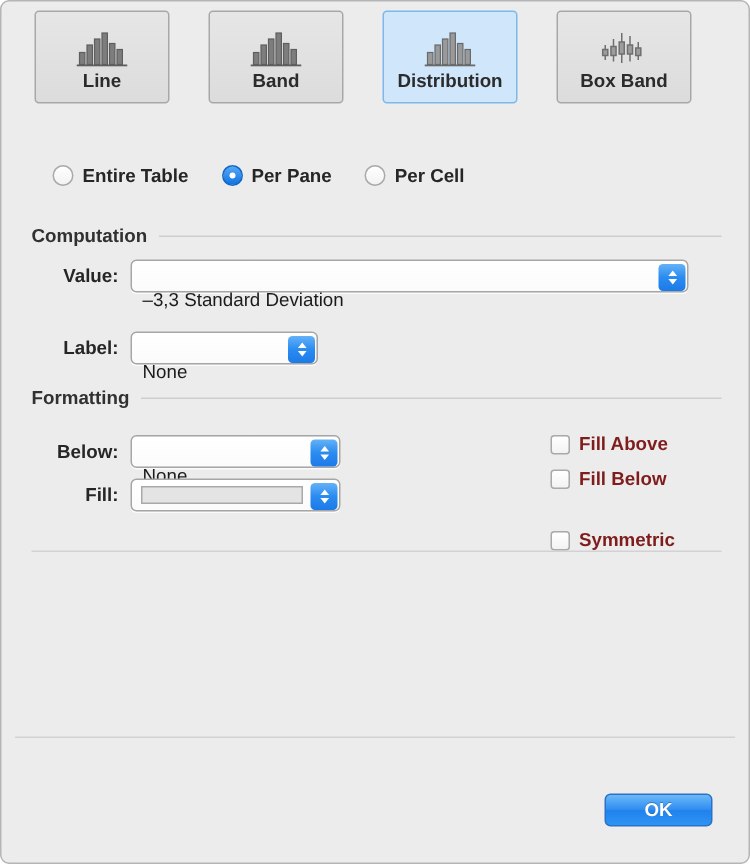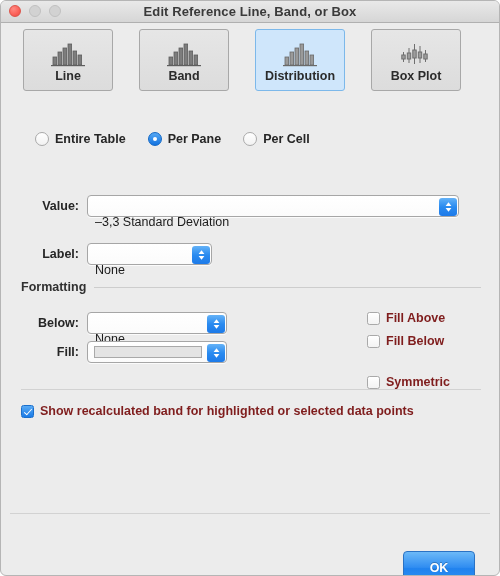--- a/index.html
+++ b/index.html
@@ -265,48 +265,40 @@
   .hrule {
     position: absolute;
     height: 1px;
     background: #d2d2d2;
   }
 
   
   .ok-button {
     position: absolute;
     width: 72px;
-    height: 34px;
+    height: 22px;
     border-radius: 4px;
     box-sizing: border-box;
     border: 1px solid #2a72c4;
     background: linear-gradient(to bottom, #6cb9f8 0%, #308df1 48%, #2082ee 52%, #2f93f3 100%);
     color: #ffffff;
     font-size: 12.5px;
     font-weight: bold;
     display: flex;
     align-items: center;
     justify-content: center;
     text-shadow: 0 -1px 0 rgba(0,0,0,0.25);
     cursor: default;
   }
 </style>
 </head>
 <body>
 
 <div class="window">
 
-  <div class="titlebar">
-    <div class="traffic">
-      <div class="light close"></div>
-      <div class="light disabled"></div>
-      <div class="light disabled"></div>
-    </div>
-    <div class="title-text">Edit Reference Line, Band, or Box</div>
-  </div>
 
   <div class="content">
 
     <div class="tabs">
 
       <div class="tab">
         <div class="glyph">
           <svg width="34" height="26" viewBox="0 0 34 26">
             <g fill="#7d7d7d" stroke="#5e5e5e" stroke-width="0.8">
               <rect x="2" y="16" width="3.6" height="8"></rect>
@@ -366,41 +358,45 @@
               <rect x="8.3" y="12" width="3.4" height="6"></rect>
               <line x1="15.5" y1="3" x2="15.5" y2="23"></line>
               <rect x="13.8" y="9" width="3.4" height="8"></rect>
               <line x1="21" y1="5" x2="21" y2="22"></line>
               <rect x="19.3" y="11" width="3.4" height="6"></rect>
               <line x1="26.5" y1="9" x2="26.5" y2="21"></line>
               <rect x="24.8" y="13" width="3.4" height="5"></rect>
             </g>
           </svg>
         </div>
-        <div class="tab-label">Box Plot</div>
+        <div class="tab-label">Box Band</div>
       </div>
 
     </div>
 
 
     <div class="radio-row" style="top:109px; left:34px;">
       <div class="radio-item" style="margin-right:22px;justify-content:flex-end;">
         <span class="radio"></span>
         <span class="radio-label">Entire Table</span>
       </div>
       <div class="radio-item" style="margin-right:22px;">
         <span class="radio on"></span>
         <span class="radio-label">Per Pane</span>
       </div>
       <div class="radio-item">
         <span class="radio"></span>
         <span class="radio-label">Per Cell</span>
       </div>
     </div>
 
+    <div class="group-head" style="top:149px;">
+      <div class="gh-text">Computation</div>
+      <div class="gh-rule"></div>
+    </div>
 
     <div class="field-row" style="top:172px; left:34px;">
       <div class="field-label" style="width:44px;">Value:</div>
       <div class="popup" style="width:372px;">
         <div class="ptext" style="width:348px;">–3,3 Standard Deviation</div>
         <div class="stepper">
           <svg width="11" height="14" viewBox="0 0 11 14">
             <path d="M5.5 2.3 L8.4 6 L2.6 6 Z" fill="#ffffff"></path>
             <path d="M5.5 11.7 L2.6 8 L8.4 8 Z" fill="#ffffff"></path>
           </svg>
@@ -460,24 +456,20 @@
       <span class="checkbox"></span>
       <span class="check-label">Fill Below</span>
     </div>
     <div class="check-row" style="top:352px; left:366px;">
       <span class="checkbox"></span>
       <span class="check-label">Symmetric</span>
     </div>
 
     <div class="hrule" style="left:20px; right:18px; top:366px;"></div>
 
-    <div class="check-row" style="top:381px; left:20px;">
-      <span class="checkbox on"></span>
-      <span class="check-label">Show recalculated band for highlighted or selected data points</span>
-    </div>
 
     <div class="hrule" style="left:9px; right:9px; top:490px;"></div>
 
     <div class="ok-button" style="left:402px; top:528px;">
       <span>OK</span>
     </div>
 
   </div>
 </div>
 

